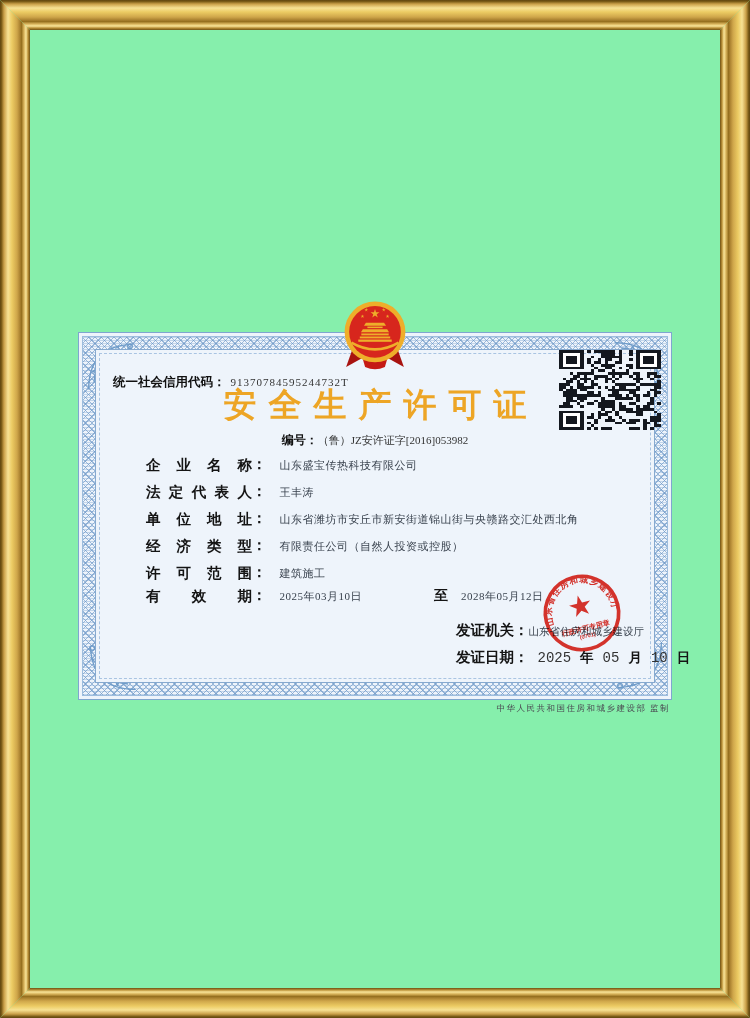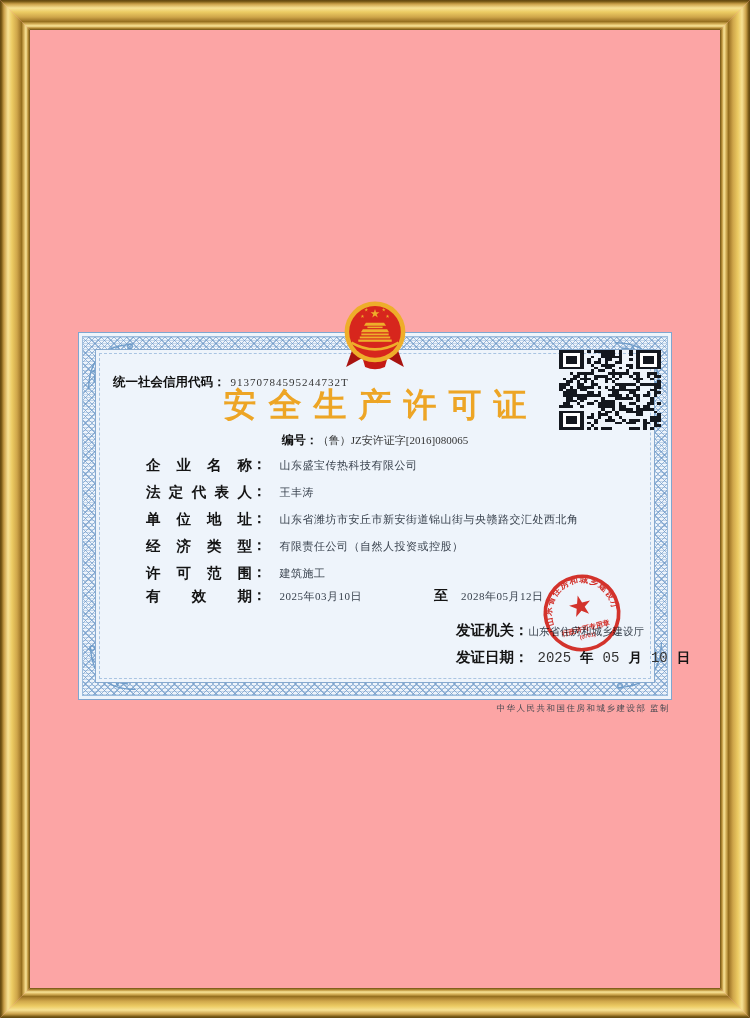--- a/index.html
+++ b/index.html
@@ -1,18 +1,18 @@
 <!DOCTYPE html>
 <html><head>
 <meta charset="utf-8">
 <style>
   * { margin:0; padding:0; box-sizing:border-box; }
   html,body { width:750px; height:1018px; background:#fff; overflow:hidden;
     font-family:"Liberation Serif","DejaVu Serif",serif; }
-  .page { position:relative; width:750px; height:1018px; background:#fca5a5; }
+  .page { position:relative; width:750px; height:1018px; background:#86efac; }
 
   
   .fr { position:absolute; pointer-events:none; }
   .fr-top, .fr-bottom { left:0; width:750px; height:30px; }
   .fr-left, .fr-right { top:0; width:30px; height:1018px; }
   .fr-top { top:0;
     background:linear-gradient(to bottom,#5e450f 0px,#7a5c18 1.5px,#caa049 4px,#f7e294 8px,#eccb63 12px,#cfa64a 17px,#aa8130 20px,#96701f 21.5px,#d9b45c 24px,#f9e59a 26px,#bb9138 28px,#6d5013 30px);
     clip-path:polygon(0 0,750px 0,720px 30px,30px 30px); }
   .fr-bottom { bottom:0;
     background:linear-gradient(to top,#5e450f 0px,#7a5c18 1.5px,#caa049 4px,#f7e294 8px,#eccb63 12px,#cfa64a 17px,#aa8130 20px,#96701f 21.5px,#d9b45c 24px,#f9e59a 26px,#bb9138 28px,#6d5013 30px);
@@ -460,21 +460,21 @@
           <rect x="24" y="2" width="3" height="3"></rect>
           <rect x="0" y="22" width="7" height="7"></rect>
           <rect x="1" y="23" width="5" height="5" fill="#fff"></rect>
           <rect x="2" y="24" width="3" height="3"></rect>
         </svg>
     </div>
 
     <div class="title">安全生产许可证</div>
 
     <div class="serial">
-      <span class="lbl">编号：</span><span>（鲁）JZ安许证字[2016]080065</span>
+      <span class="lbl">编号：</span><span>（鲁）JZ安许证字[2016]053982</span>
     </div>
 
     <div class="row" style="top:122px">
       <span class="flabel">企 业 名 称</span><span class="fcolon">：</span><span class="fval">山东盛宝传热科技有限公司</span>
     </div>
     <div class="row" style="top:149px">
       <span class="flabel">法 定 代 表 人</span><span class="fcolon">：</span><span class="fval">王丰涛</span>
     </div>
     <div class="row" style="top:203px">
       <span class="flabel">经 济 类 型</span><span class="fcolon">：</span><span class="fval">有限责任公司（自然人投资或控股）</span>

